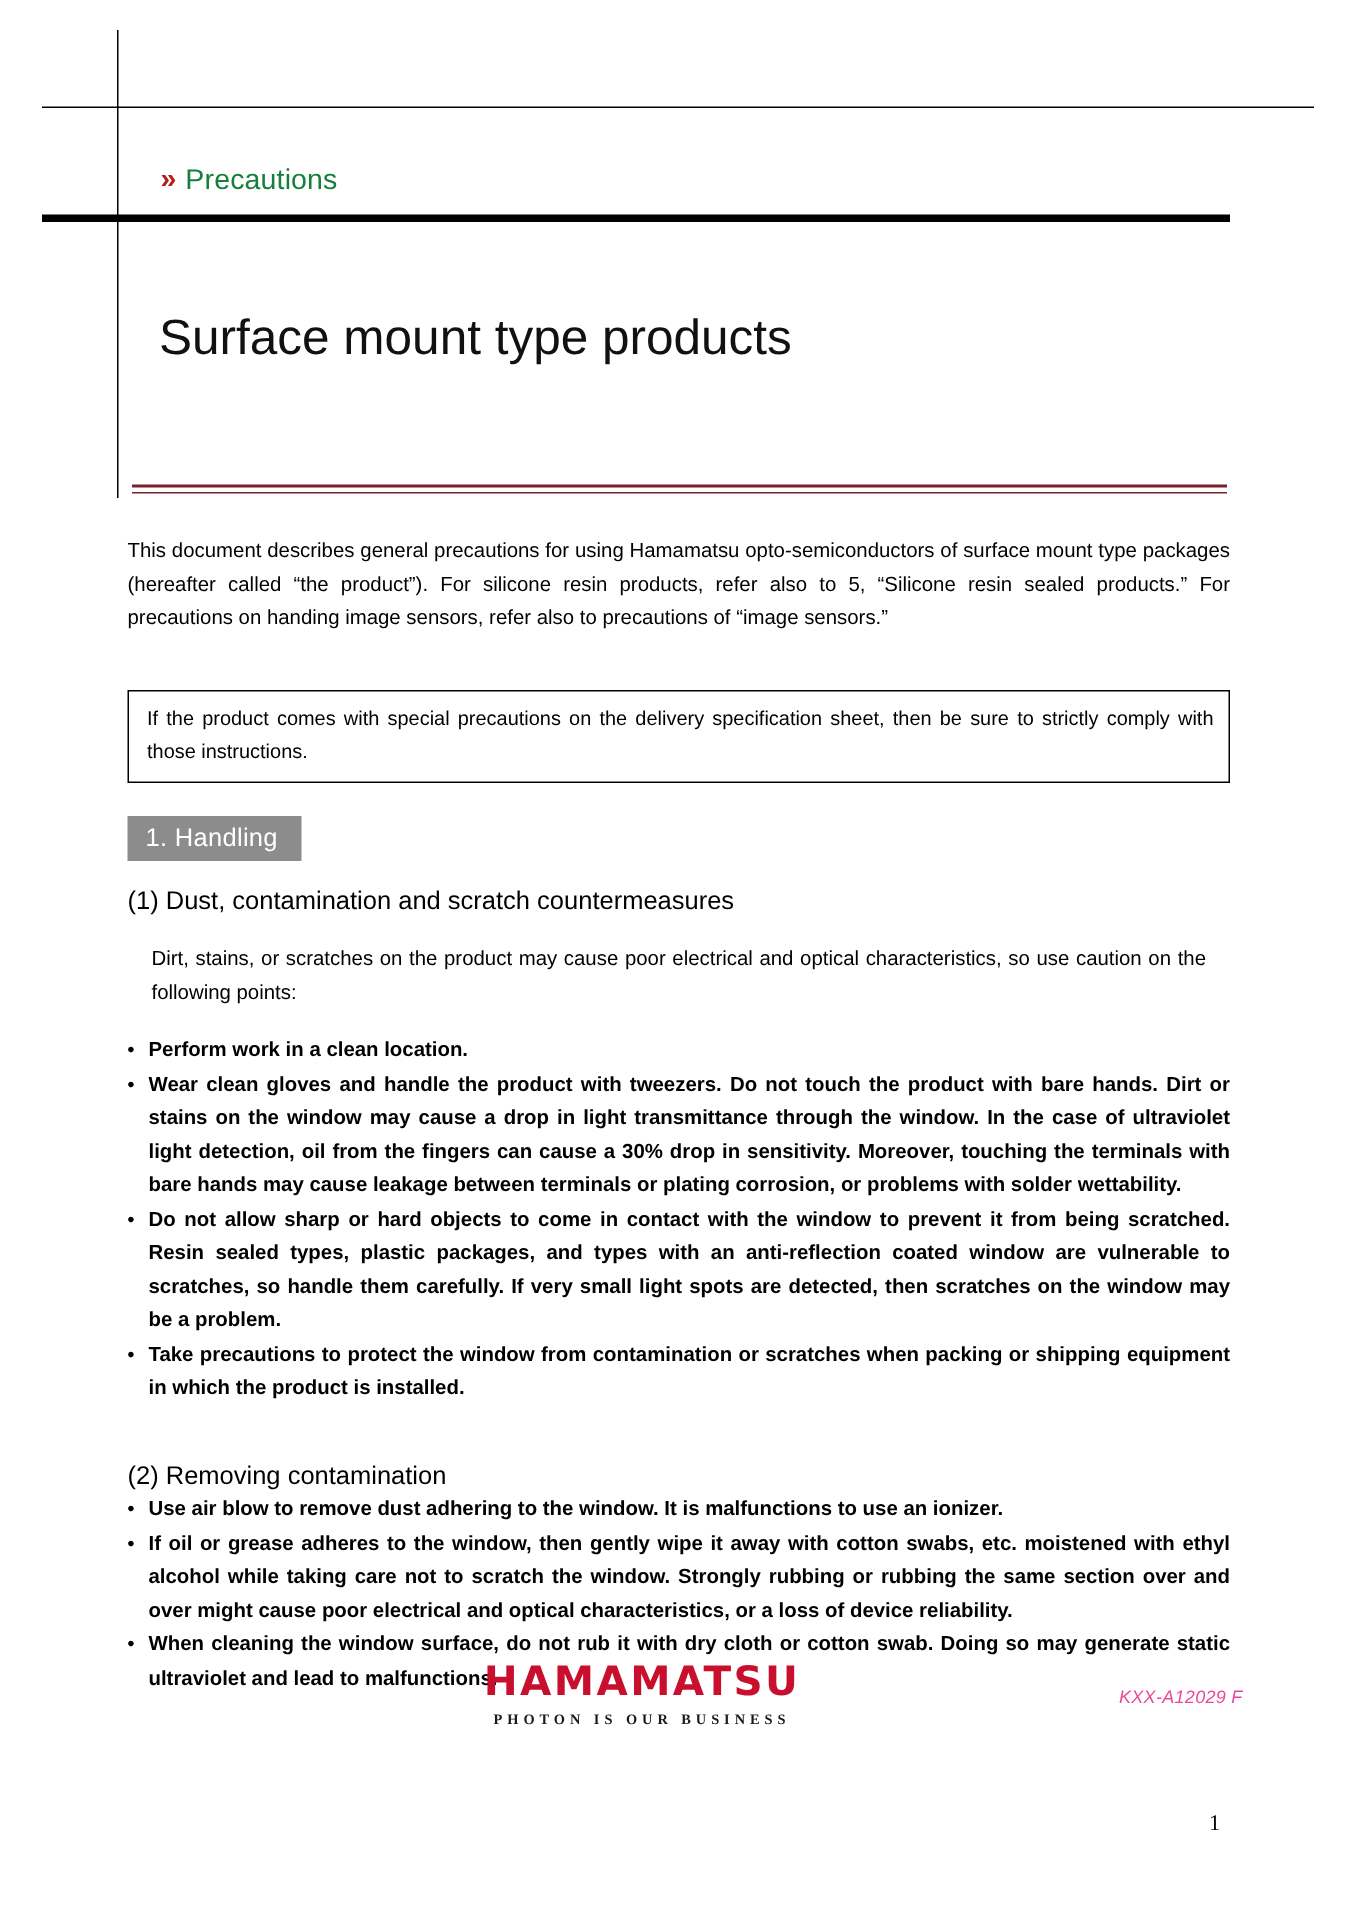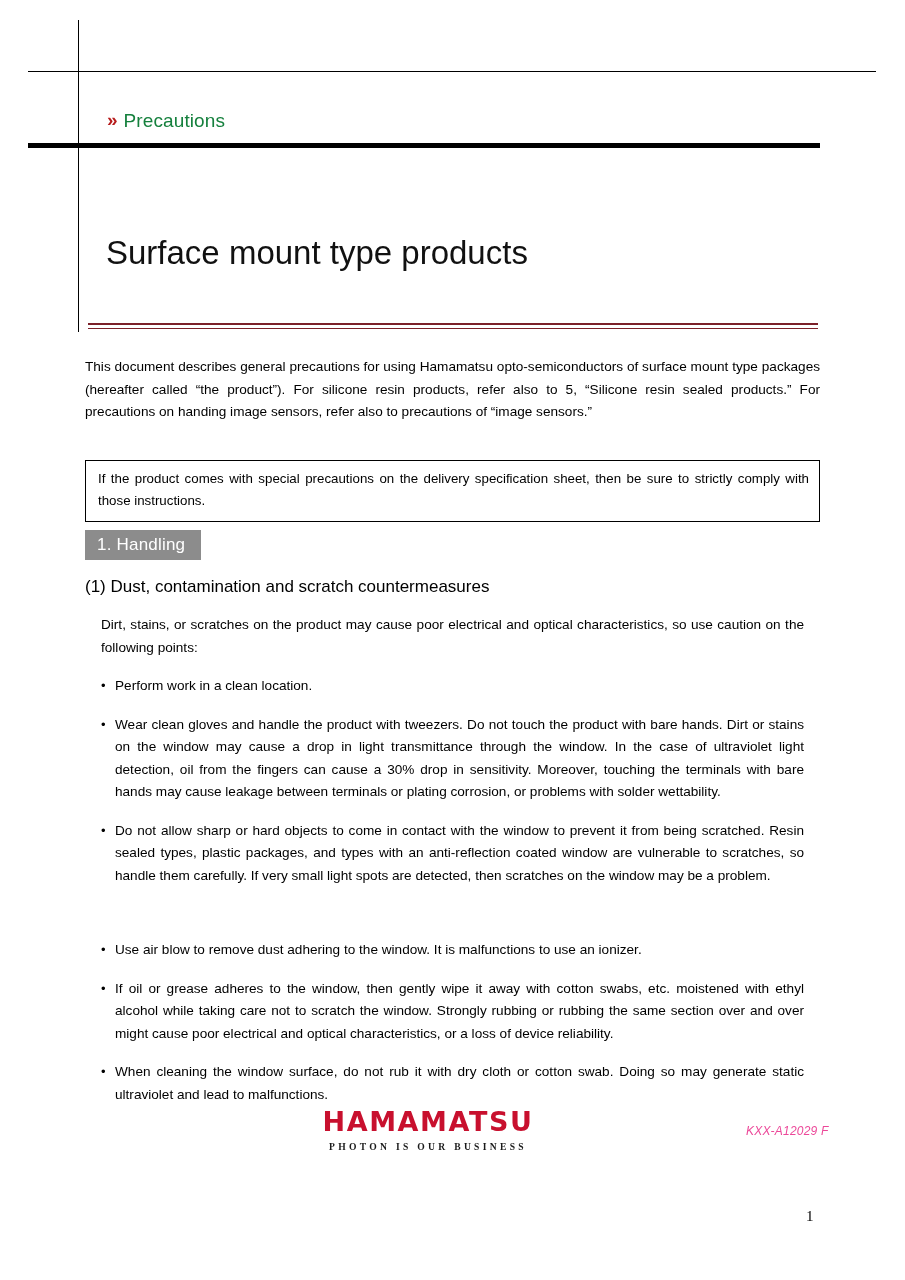--- a/index.html
+++ b/index.html
@@ -85,21 +85,20 @@
   
   .doc-title {
     position: absolute;
     left: 106px;
     top: 206px;
     font-size: 33px;
     font-weight: normal;
     letter-spacing: 0px;
     color: #111111;
     white-space: nowrap;
-    margin-top: 28px;
   }
 
   
   .body-col {
     position: absolute;
     left: 85px;
     top: 356px;
     width: 735px;
   }
 
@@ -115,21 +114,21 @@
     margin-top: 36px;
     border: 1.4px solid #000000;
     padding: 7px 10px 8px 12px;
     font-size: 13.3px;
     line-height: 22.5px;
     text-align: justify;
   }
 
   .section-head {
     display: inline-block;
-    margin-top: 8px;
+    margin-top: 22px;
     background: #8c8c8c;
     color: #ffffff;
     font-size: 17px;
     line-height: 1;
     padding: 6px 16px 7px 12px;
     letter-spacing: 0.2px;
   }
 
   .subhead {
     font-size: 17px;
@@ -148,21 +147,22 @@
     margin: 0;
     padding: 0;
   }
   ul.bullets li {
     position: relative;
     padding-left: 14px;
     font-size: 13.6px;
     line-height: 22.5px;
     text-align: justify;
     text-justify: inter-word;
-    margin: 16px;
+    margin: 0;
+    font-weight: bold;
   }
   ul.bullets li::before {
     content: "\2022";
     position: absolute;
     left: 0;
     top: 0;
     font-size: 13px;
   }
   ul.bullets li.nojust { text-align: left; }
 
@@ -251,26 +251,28 @@
     <div>
       <div class="section-head">1. Handling</div>
 
       <div>
         <p class="subhead">(1) Dust, contamination and scratch countermeasures</p>
         <p class="para">Dirt, stains, or scratches on the product may cause poor electrical and optical characteristics, so use caution on the following points:</p>
         <ul class="bullets">
           <li class="nojust">Perform work in a clean location.</li>
           <li>Wear clean gloves and handle the product with tweezers. Do not touch the product with bare hands. Dirt or stains on the window may cause a drop in light transmittance through the window. In the case of ultraviolet light detection, oil from the fingers can cause a 30% drop in sensitivity. Moreover, touching the terminals with bare hands may cause leakage between terminals or plating corrosion, or problems with solder wettability.</li>
           <li>Do not allow sharp or hard objects to come in contact with the window to prevent it from being scratched. Resin sealed types, plastic packages, and types with an anti-reflection coated window are vulnerable to scratches, so handle them carefully. If very small light spots are detected, then scratches on the window may be a problem.</li>
+          <li>Take precautions to protect the window from contamination or scratches when packing or shipping equipment in which the product is installed.</li>
         </ul>
       </div>
 
       <div class="spacer-block"></div>
 
       <div>
+        <p class="subhead">(2) Removing contamination</p>
         <ul class="bullets">
           <li class="nojust">Use air blow to remove dust adhering to the window. It is malfunctions to use an ionizer.</li>
           <li>If oil or grease adheres to the window, then gently wipe it away with cotton swabs, etc. moistened with ethyl alcohol while taking care not to scratch the window. Strongly rubbing or rubbing the same section over and over might cause poor electrical and optical characteristics, or a loss of device reliability.</li>
           <li>When cleaning the window surface, do not rub it with dry cloth or cotton swab. Doing so may generate static ultraviolet and lead to malfunctions.</li>
         </ul>
       </div>
     </div>
 
   </div>
 

